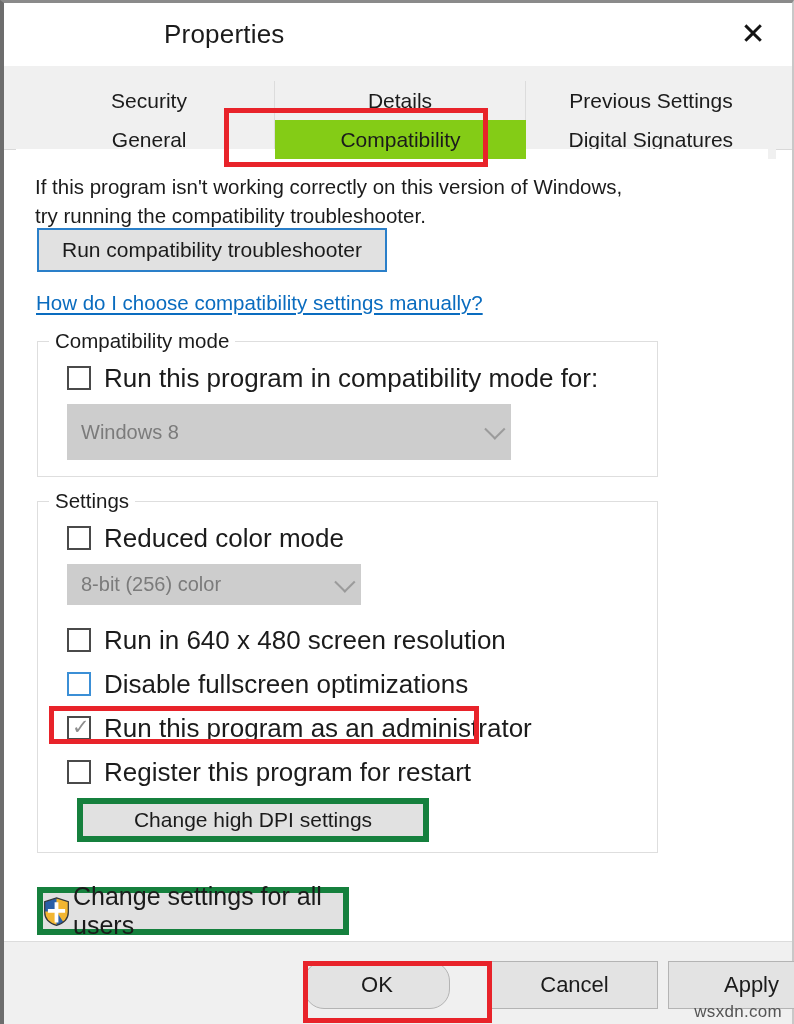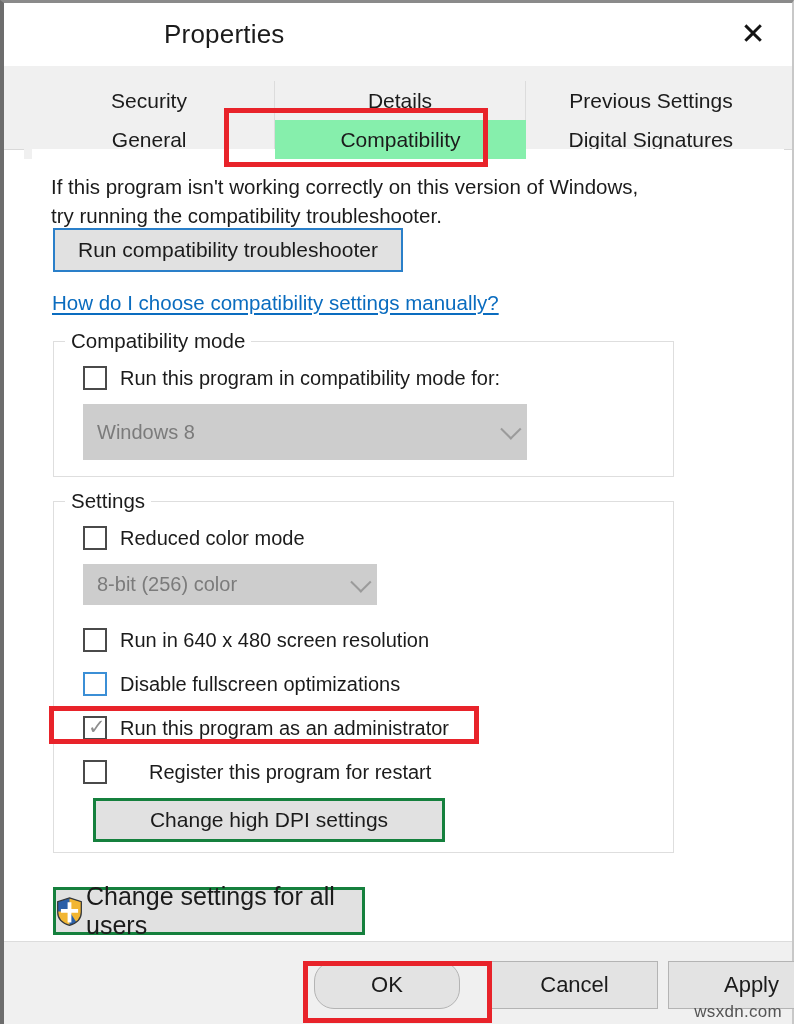--- a/index.html
+++ b/index.html
@@ -97,50 +97,50 @@
     font-size: 21px;
     color: #1b1b1b;
     background: #f0f0f0;
     box-sizing: border-box;
     border-right: 1px solid #dcdcdc;
     white-space: nowrap;
     cursor: default;
   }
   .tab:last-child { border-right: 0; }
   .tab.selected {
-    background: #86efac;
+    background: #84cc16;
     border-right: 0;
     z-index: 3;
   }
 
   
   .panel {
     position: absolute;
-    left: 28px;
+    left: 12px;
     top: 146px;
     width: 752px;
     height: 796px;
     background: #ffffff;
     box-sizing: border-box;
   }
 
   .intro {
     position: absolute;
     left: 19px;
     top: 23px;
     width: 700px;
     font-size: 20.5px;
     line-height: 29px;
     color: #1b1b1b;
   }
 
   .btn {
     font-family: "Liberation Sans", sans-serif;
     background: #e1e1e1;
-    border: 3px solid #15803d;
+    border: 6px solid #15803d;
     color: #1b1b1b;
     box-sizing: border-box;
     cursor: default;
     display: flex;
     align-items: center;
     justify-content: center;
   }
   .btn.focused {
     border: 2px solid #2a7fc9;
   }
@@ -220,21 +220,21 @@
     position: absolute;
     left: 3px;
     top: -3px;
     font-size: 21px;
     line-height: 24px;
     color: #8d8d8d;
     font-family: "DejaVu Sans", sans-serif;
   }
   .chklabel {
     margin-left: 13px;
-    font-size: 20px;
+    font-size: 26px;
     color: #1b1b1b;
     white-space: nowrap;
   }
 
   
   .combo {
     position: absolute;
     background: #cdcdcd;
     border: 1px solid #cdcdcd;
     box-sizing: border-box;
@@ -289,21 +289,21 @@
     border-top: 1px solid #dcdcdc;
   }
   .bottombar .btn {
     position: absolute;
     top: 19px;
     height: 48px;
     font-size: 22px;
     background: #e3e3e3;
     border: 1px solid #b4b4b4;
   }
-  #btn-ok      { left: 310px; width: 146px; border-radius: 20px; }
+  #btn-ok      { left: 300px; width: 146px; border-radius: 20px; }
   #btn-cancel  { left: 487px; width: 167px; }
   #btn-apply   { left: 664px; width: 167px; }
 
   .watermark {
     position: absolute;
     right: 10px;
     bottom: 2px;
     font-size: 17px;
     color: #555555;
     font-family: "Liberation Sans", sans-serif;
@@ -409,21 +409,21 @@
         <span class="chklabel">Disable fullscreen optimizations</span>
       </div>
 
       <div class="chkrow" style="left:29px; top:211px;">
         <span class="chkbox">
           <span class="tick">✓</span>
         </span>
         <span class="chklabel">Run this program as an administrator</span>
       </div>
 
-      <div class="chkrow" style="left:29px; top:255px;gap:29px;">
+      <div class="chkrow" style="left:29px; top:255px;">
         <span class="chkbox"></span>
         <span class="chklabel">Register this program for restart</span>
       </div>
 
       <div class="btn" style="position:absolute; left:39px; top:296px; width:352px; height:44px; font-size:21px;">
         <span>Change high DPI settings</span>
       </div>
     </div>
 
     <div class="btn shield-btn">

